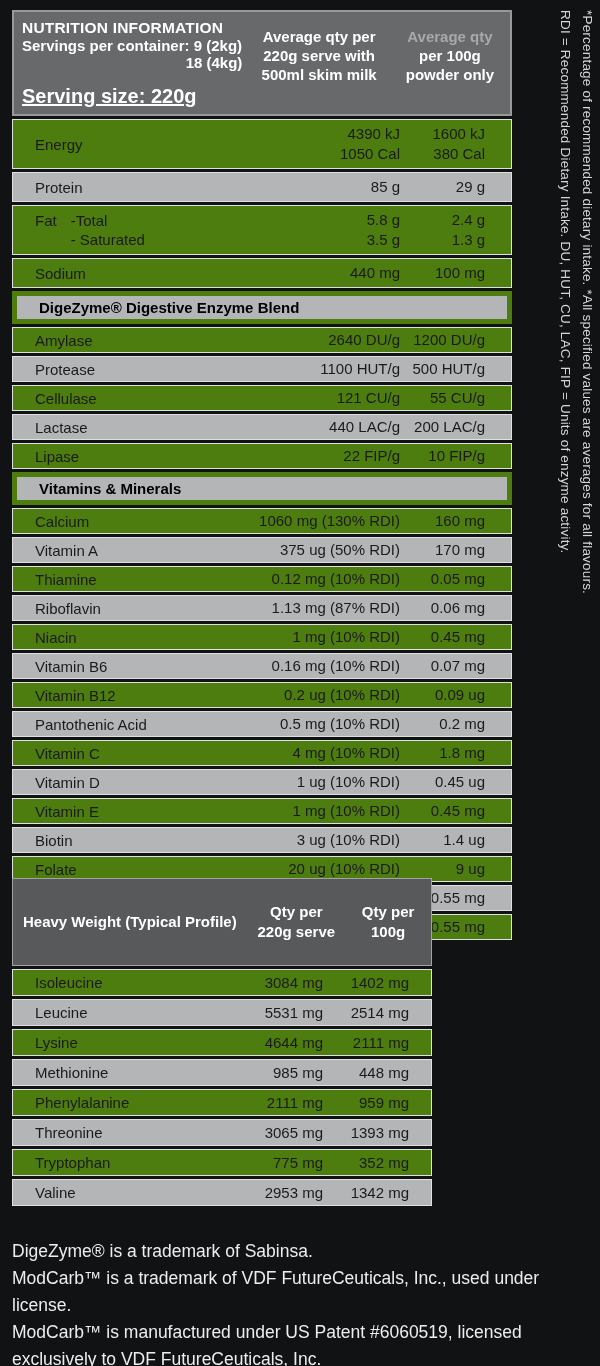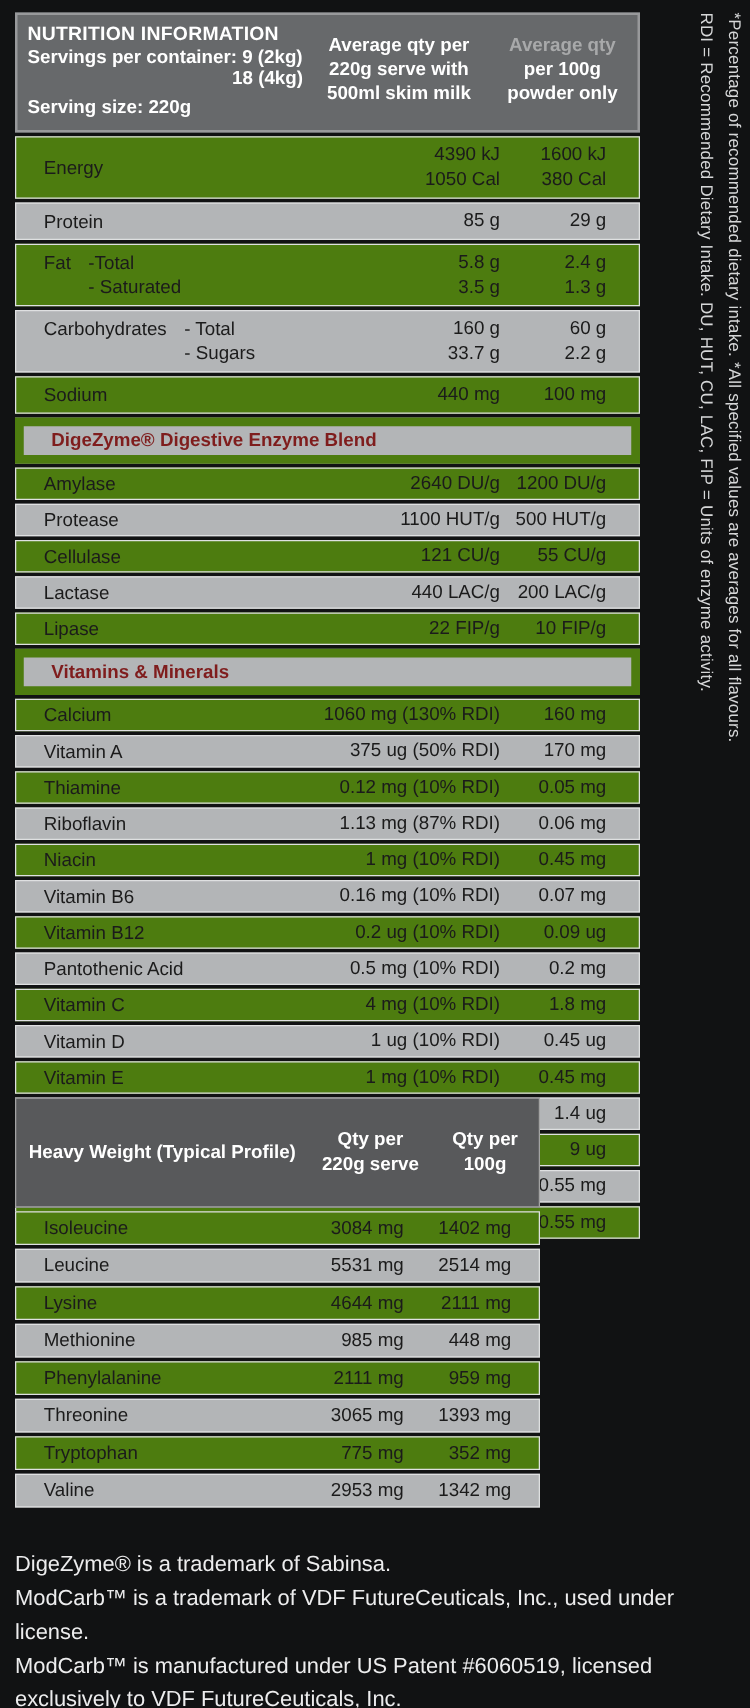--- a/index.html
+++ b/index.html
@@ -18,21 +18,21 @@
     background:#67696b;
     border:2px solid #98999b;
     display:flex;
     padding:7px 4px 9px 8px;
     color:#ffffff;
   }
   .t1-head-left { width:238px; }
   .t1-title { font-weight:bold; font-size:15.5px; line-height:18px; letter-spacing:0.2px; }
   .t1-serv1 { font-weight:bold; font-size:15px; line-height:18px; }
   .t1-serv2 { font-weight:bold; font-size:15px; line-height:16px; text-align:right; padding-right:2px; }
-  .t1-serv3 { font-weight:bold; font-size:15px; line-height:18px; margin-top:6px; }
+  .t1-serv3 { font-weight:bold; font-size:20px; line-height:18px; margin-top:16px;text-decoration:underline; }
   .t1-c1h { width:160px; text-align:center; font-weight:bold; font-size:15px; line-height:19px; margin-top:8px; }
   .t1-c2h { width:120px; text-align:center; font-weight:bold; font-size:15px; line-height:19px; margin-top:8px; }
   .t1-c2h .hline:first-child { color:#a8a9aa; }
 
   .rows { }
   .nrow {
     box-sizing:border-box;
     display:flex;
     align-items:center;
     background:#4d7c0f;
@@ -46,24 +46,24 @@
   .nrow.alt { background:#b3b5b7; }
   .nrow .lbl { width:175px; padding-left:22px; display:flex; gap:14px; line-height:19px; }
   .nrow .lbl .subs { line-height:19px; }
   .nrow .c1 { width:190px; text-align:right; line-height:20px; }
   .nrow .c2 { flex:1; text-align:right; padding-right:26px; line-height:20px; }
   .nrow.macro { min-height:30px; }
   .nrow.macro.multi { min-height:50px; }
   .srow {
     box-sizing:border-box;
     background:#b3b5b7;
-    border:7px solid #4d7c0f;
+    border:5px solid #4d7c0f;
     margin-top:3px;
     min-height:22px;
-    color:#7f1d1d;
+    color:#000000;
     font-weight:bold;
     font-size:15px;
     line-height:21px;
     padding:1px 0 1px 22px;
   }
 
   
   .t2 { position:absolute; left:12px; top:878px; width:420px; }
   .t2-header {
     box-sizing:border-box;
@@ -163,37 +163,20 @@
           </div>
           <div class="c1">
             <div>5.8 g</div>
             <div>3.5 g</div>
           </div>
           <div class="c2">
             <div>2.4 g</div>
             <div>1.3 g</div>
           </div>
         </div>
-        <div class="nrow alt macro multi">
-          <div class="lbl">
-            <div class="main">Carbohydrates</div>
-            <div class="subs">
-              <div>- Total</div>
-              <div>- Sugars</div>
-            </div>
-          </div>
-          <div class="c1">
-            <div>160 g</div>
-            <div>33.7 g</div>
-          </div>
-          <div class="c2">
-            <div>60 g</div>
-            <div>2.2 g</div>
-          </div>
-        </div>
         <div class="nrow macro">
           <div class="lbl">
             <div class="main">Sodium</div>
           </div>
           <div class="c1">
             <div>440 mg</div>
           </div>
           <div class="c2">
             <div>100 mg</div>
           </div>

